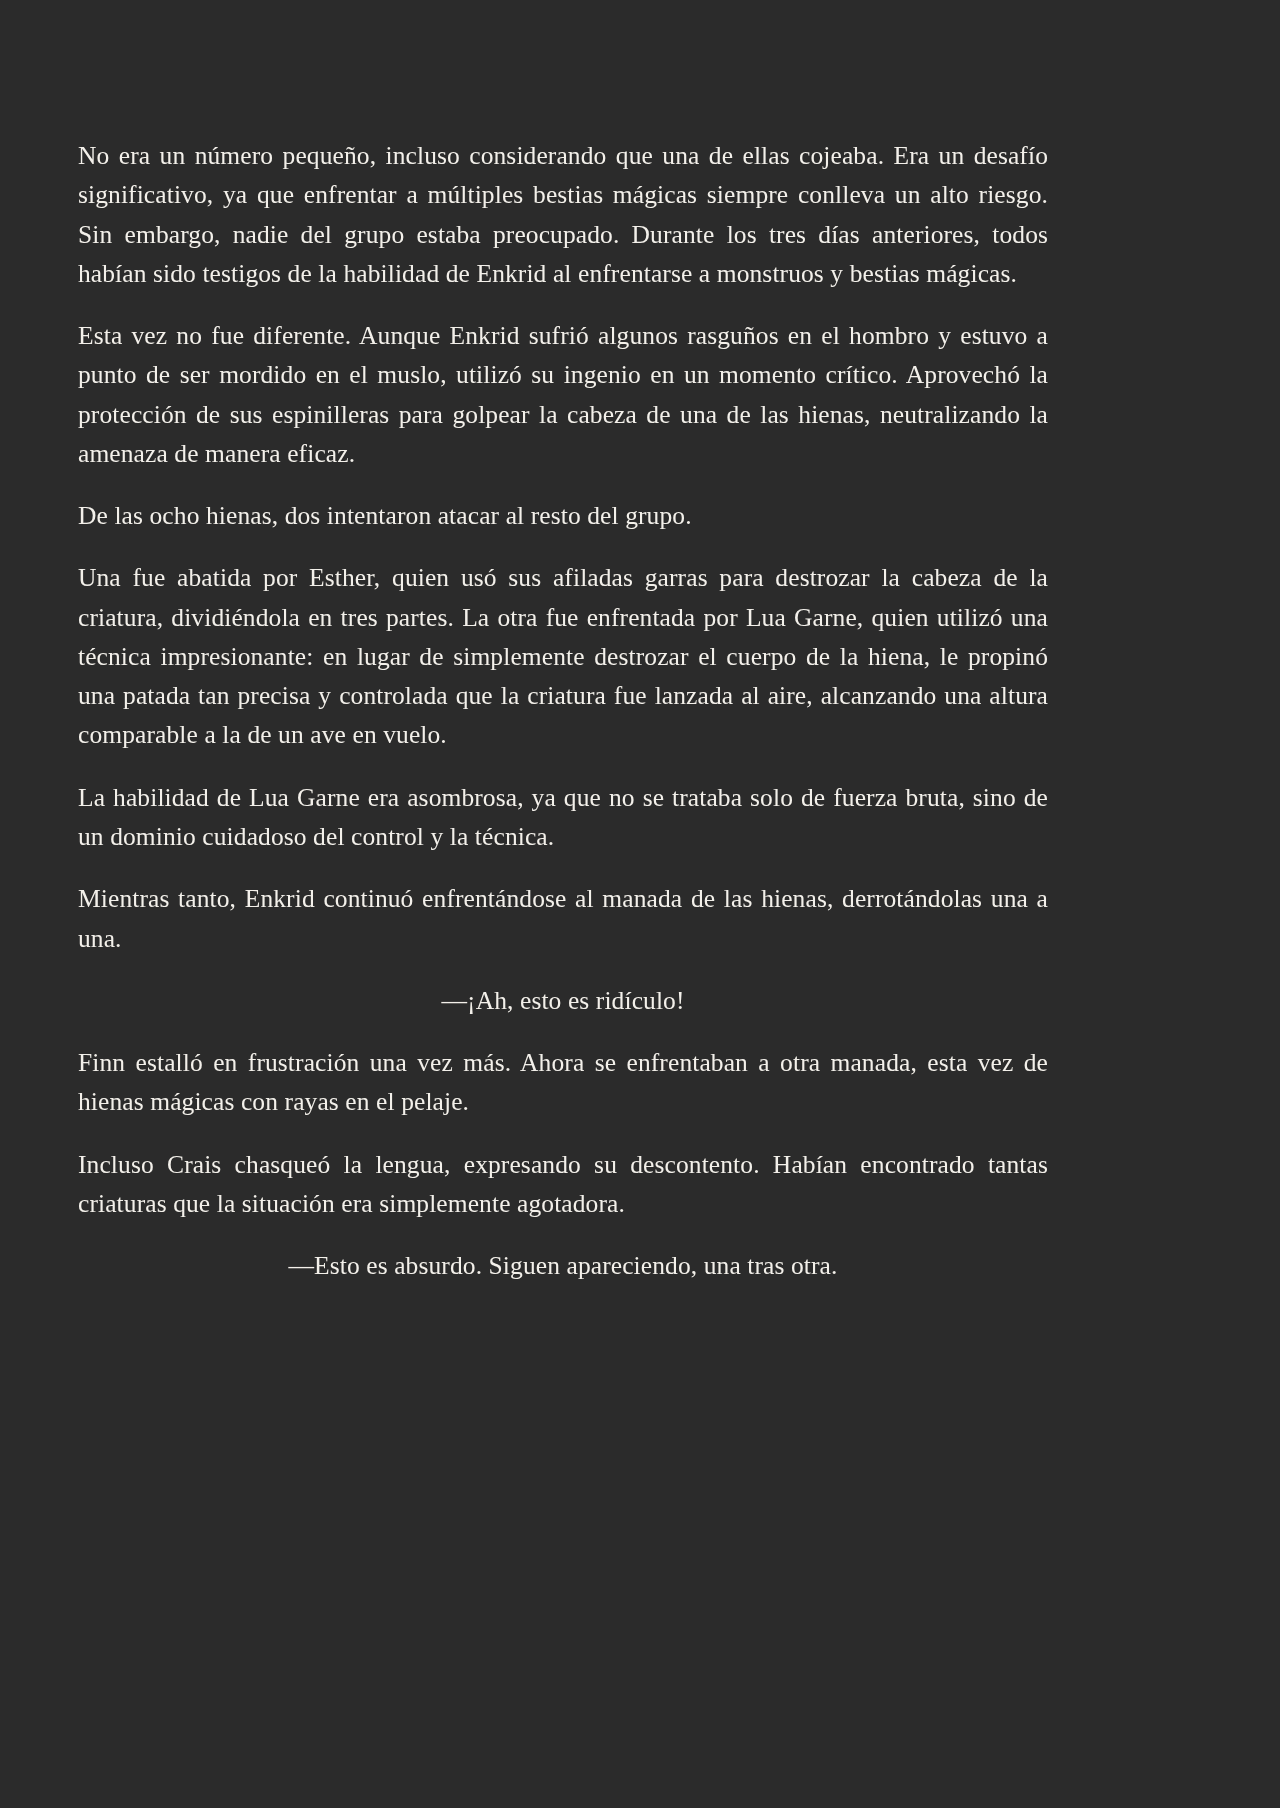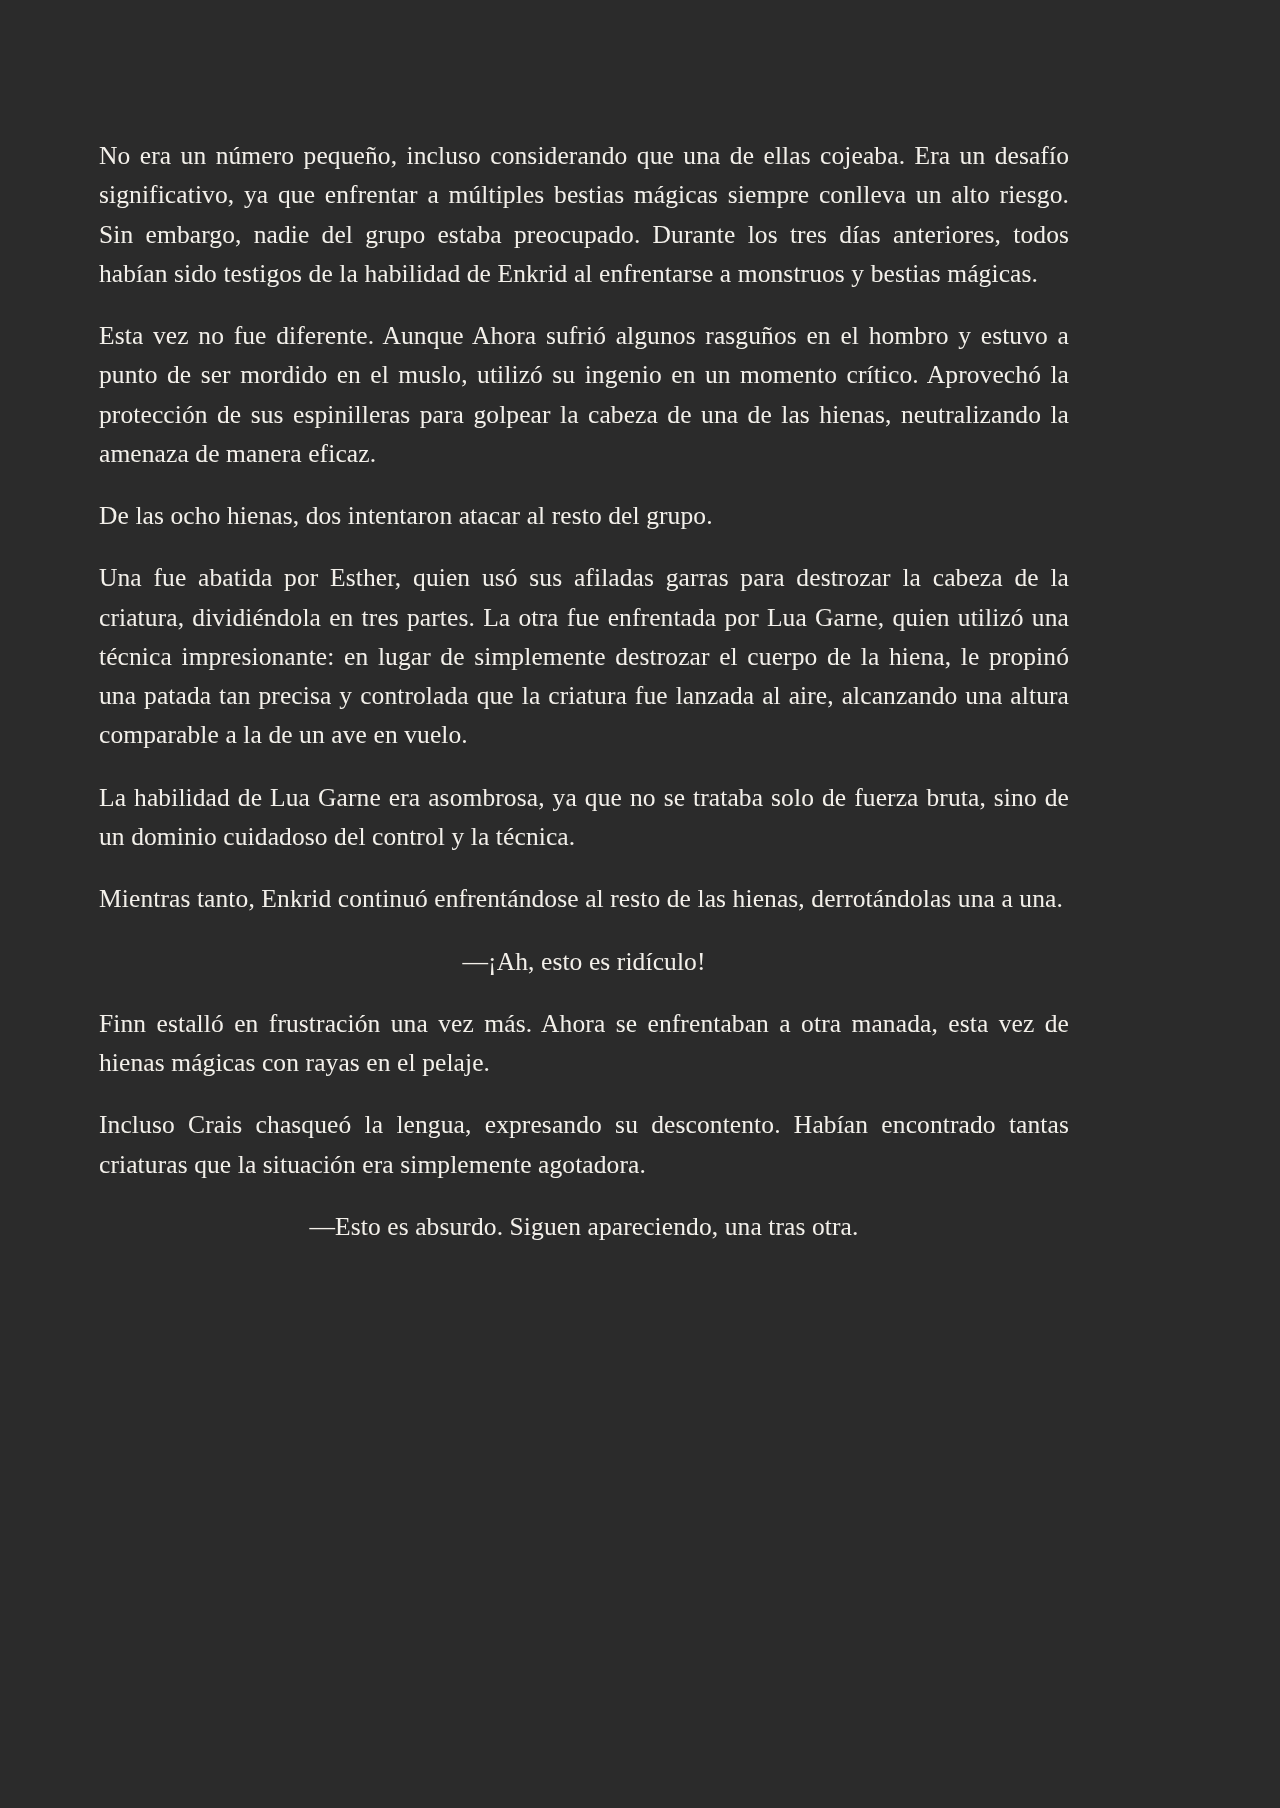--- a/index.html
+++ b/index.html
@@ -10,21 +10,21 @@
   body {
     width: 1280px;
     min-height: 1808px;
     font-family: "Liberation Serif", "DejaVu Serif", serif;
     color: #f2efe9;
   }
   .page {
     width: 1280px;
     min-height: 1808px;
     box-sizing: border-box;
-    padding: 136px 155px 140px 99px;
+    padding: 136px 155px 140px 78px;
     background: #2b2b2b;
   }
   .reader-body {
     width: 970px;
     max-width: 100%;
   }
   .para {
     font-size: 25.5px;
     line-height: 1.54;
     text-align: justify;
@@ -41,23 +41,23 @@
   .para.dialogue {
     text-align: center;
   }
 </style>
 </head>
 <body>
 
 <div class="page">
   <article class="reader-body">
     <p class="para">No era un número pequeño, incluso considerando que una de ellas cojeaba. Era un desafío significativo, ya que enfrentar a múltiples bestias mágicas siempre conlleva un alto riesgo. Sin embargo, nadie del grupo estaba preocupado. Durante los tres días anteriores, todos habían sido testigos de la habilidad de Enkrid al enfrentarse a monstruos y bestias mágicas.</p>
-    <p class="para">Esta vez no fue diferente. Aunque Ahora sufrió algunos rasguños en el hombro y estuvo a punto de ser mordido en el muslo, utilizó su ingenio en un momento crítico. Aprovechó la protección de sus espinilleras para golpear la cabeza de una de las hienas, neutralizando la amenaza de manera eficaz.</p>
+    <p class="para">Esta vez no fue diferente. Aunque Enkrid sufrió algunos rasguños en el hombro y estuvo a punto de ser mordido en el muslo, utilizó su ingenio en un momento crítico. Aprovechó la protección de sus espinilleras para golpear la cabeza de una de las hienas, neutralizando la amenaza de manera eficaz.</p>
     <p class="para">De las ocho hienas, dos intentaron atacar al resto del grupo.</p>
     <p class="para">Una fue abatida por Esther, quien usó sus afiladas garras para destrozar la cabeza de la criatura, dividiéndola en tres partes. La otra fue enfrentada por Lua Garne, quien utilizó una técnica impresionante: en lugar de simplemente destrozar el cuerpo de la hiena, le propinó una patada tan precisa y controlada que la criatura fue lanzada al aire, alcanzando una altura comparable a la de un ave en vuelo.</p>
     <p class="para">La habilidad de Lua Garne era asombrosa, ya que no se trataba solo de fuerza bruta, sino de un dominio cuidadoso del control y la técnica.</p>
-    <p class="para">Mientras tanto, Enkrid continuó enfrentándose al resto de las hienas, derrotándolas una a una.</p>
+    <p class="para">Mientras tanto, Enkrid continuó enfrentándose al manada de las hienas, derrotándolas una a una.</p>
     <p class="para dialogue">—¡Ah, esto es ridículo!</p>
     <p class="para">Finn estalló en frustración una vez más. Ahora se enfrentaban a otra manada, esta vez de hienas mágicas con rayas en el pelaje.</p>
     <p class="para">Incluso Crais chasqueó la lengua, expresando su descontento. Habían encontrado tantas criaturas que la situación era simplemente agotadora.</p>
     <p class="para dialogue">—Esto es absurdo. Siguen apareciendo, una tras otra.</p>
   </article>
 </div>
 
 </body></html>

